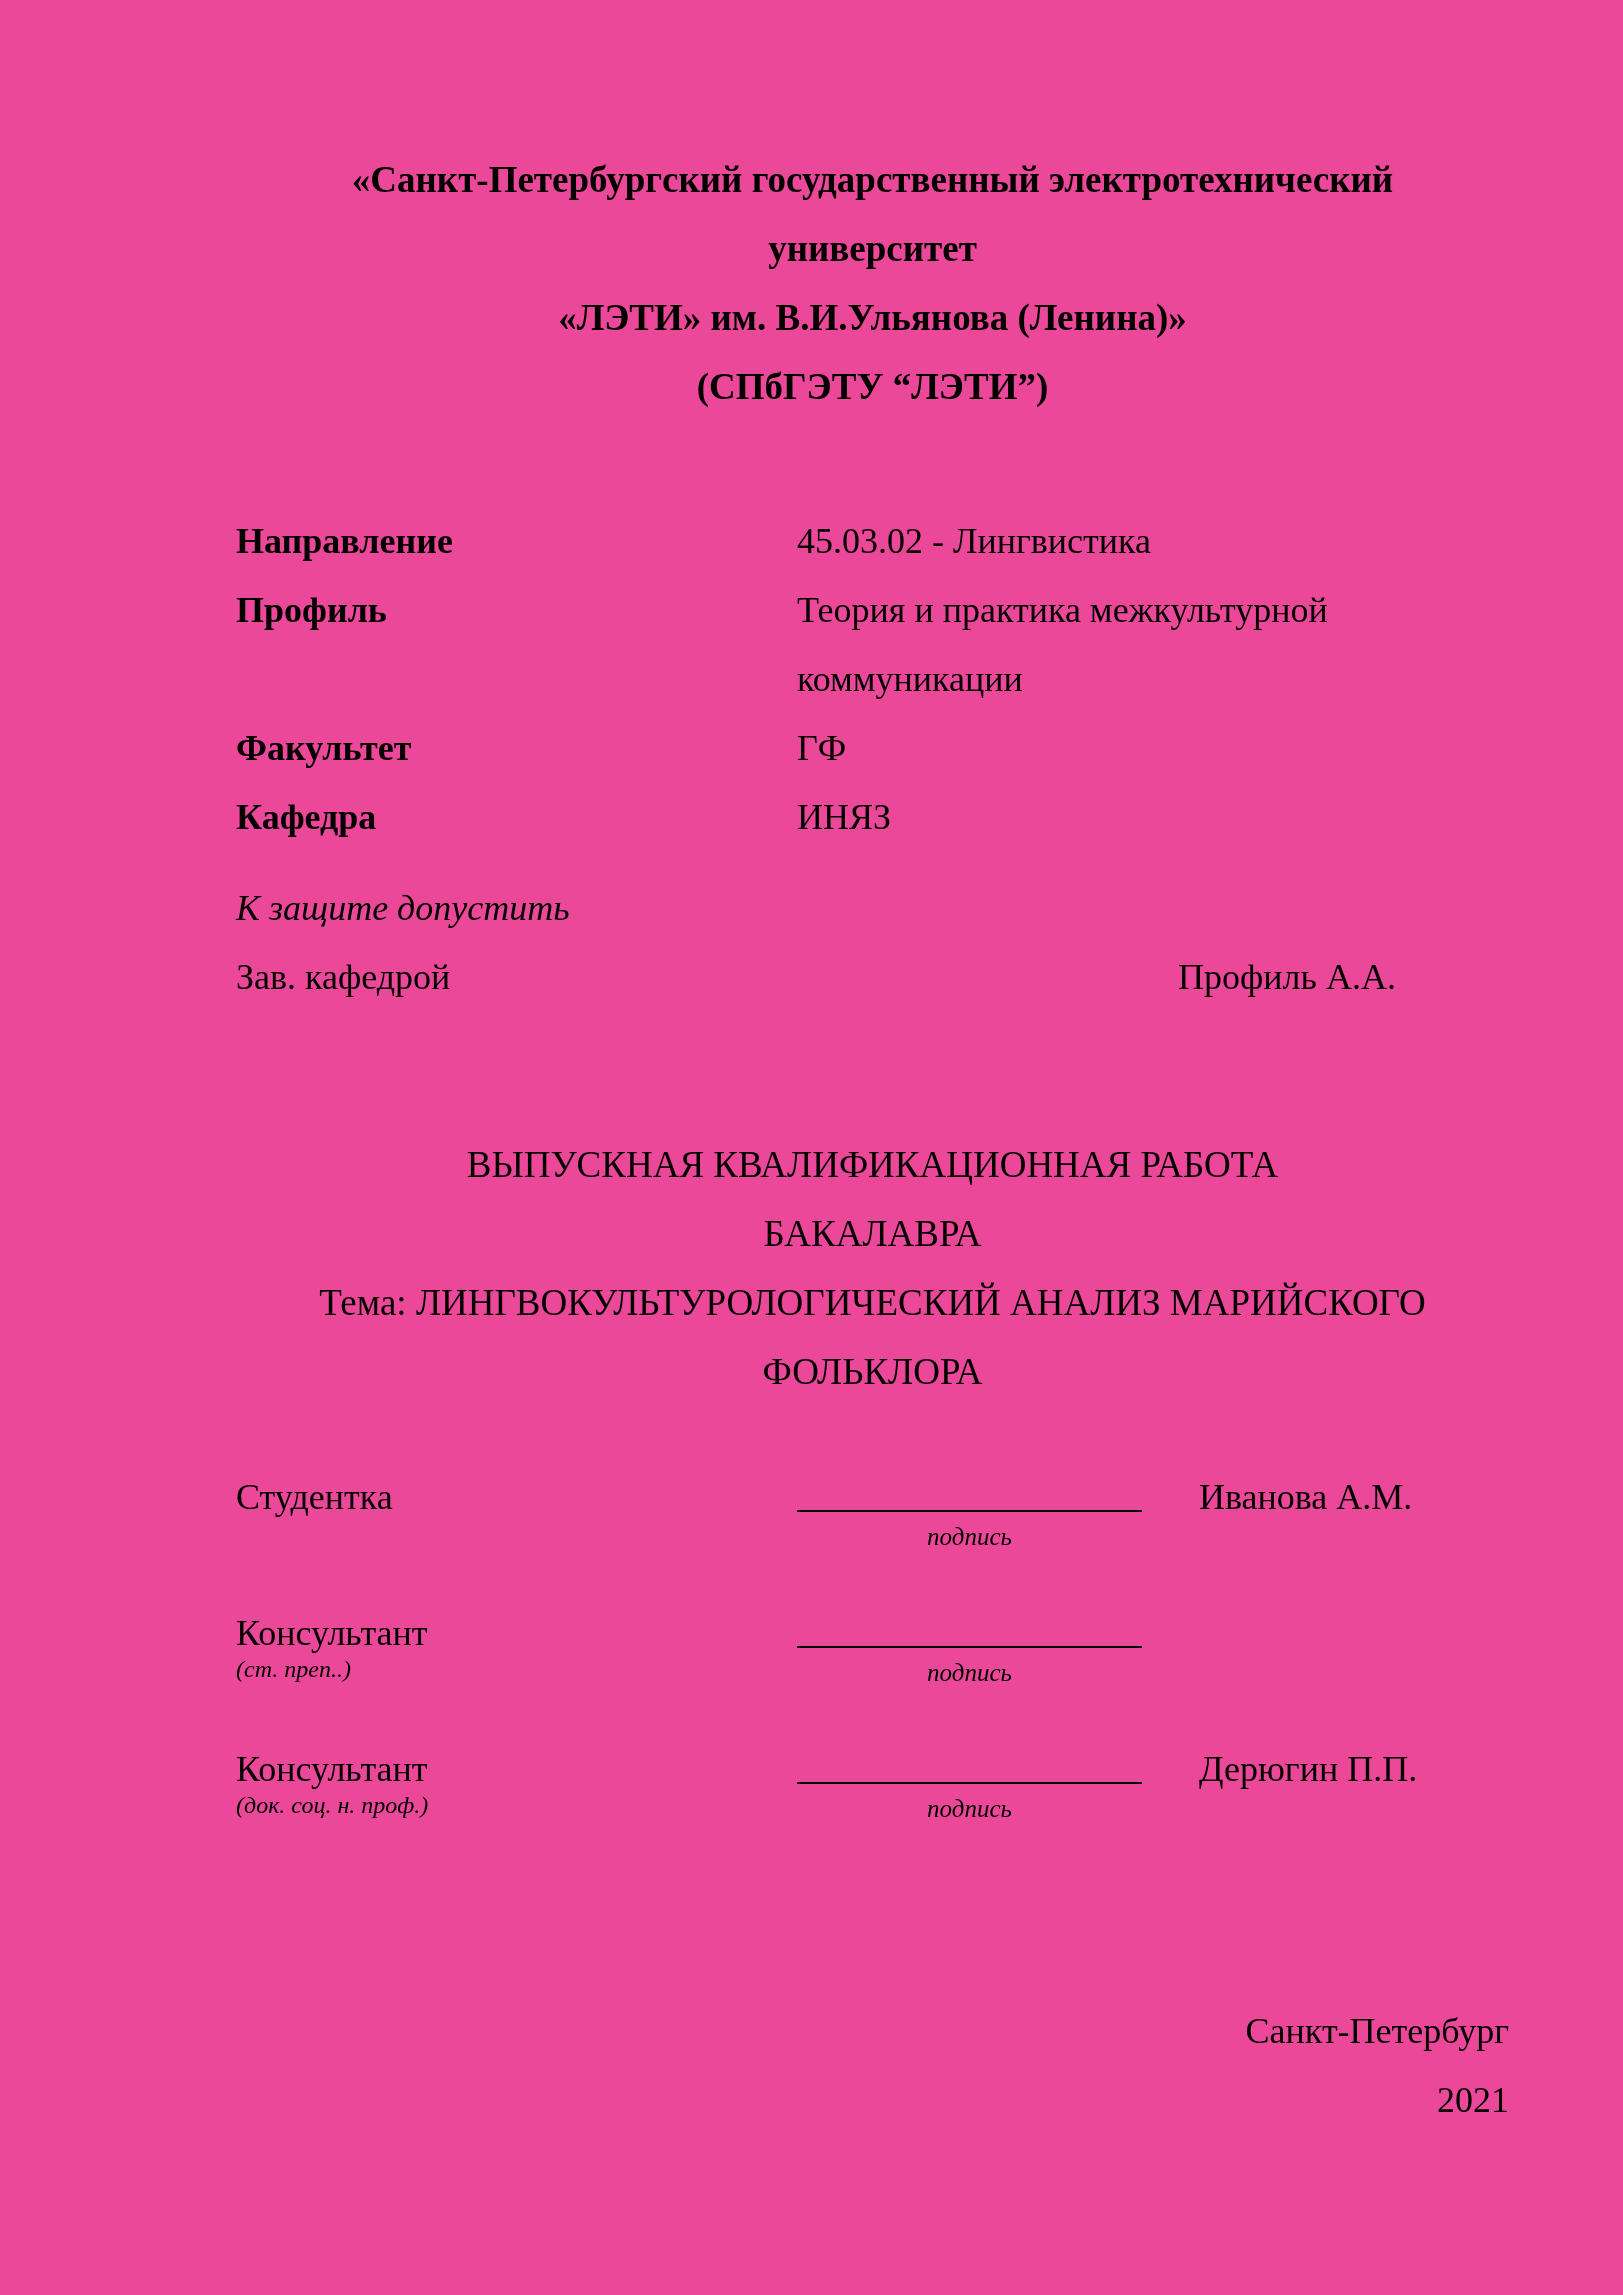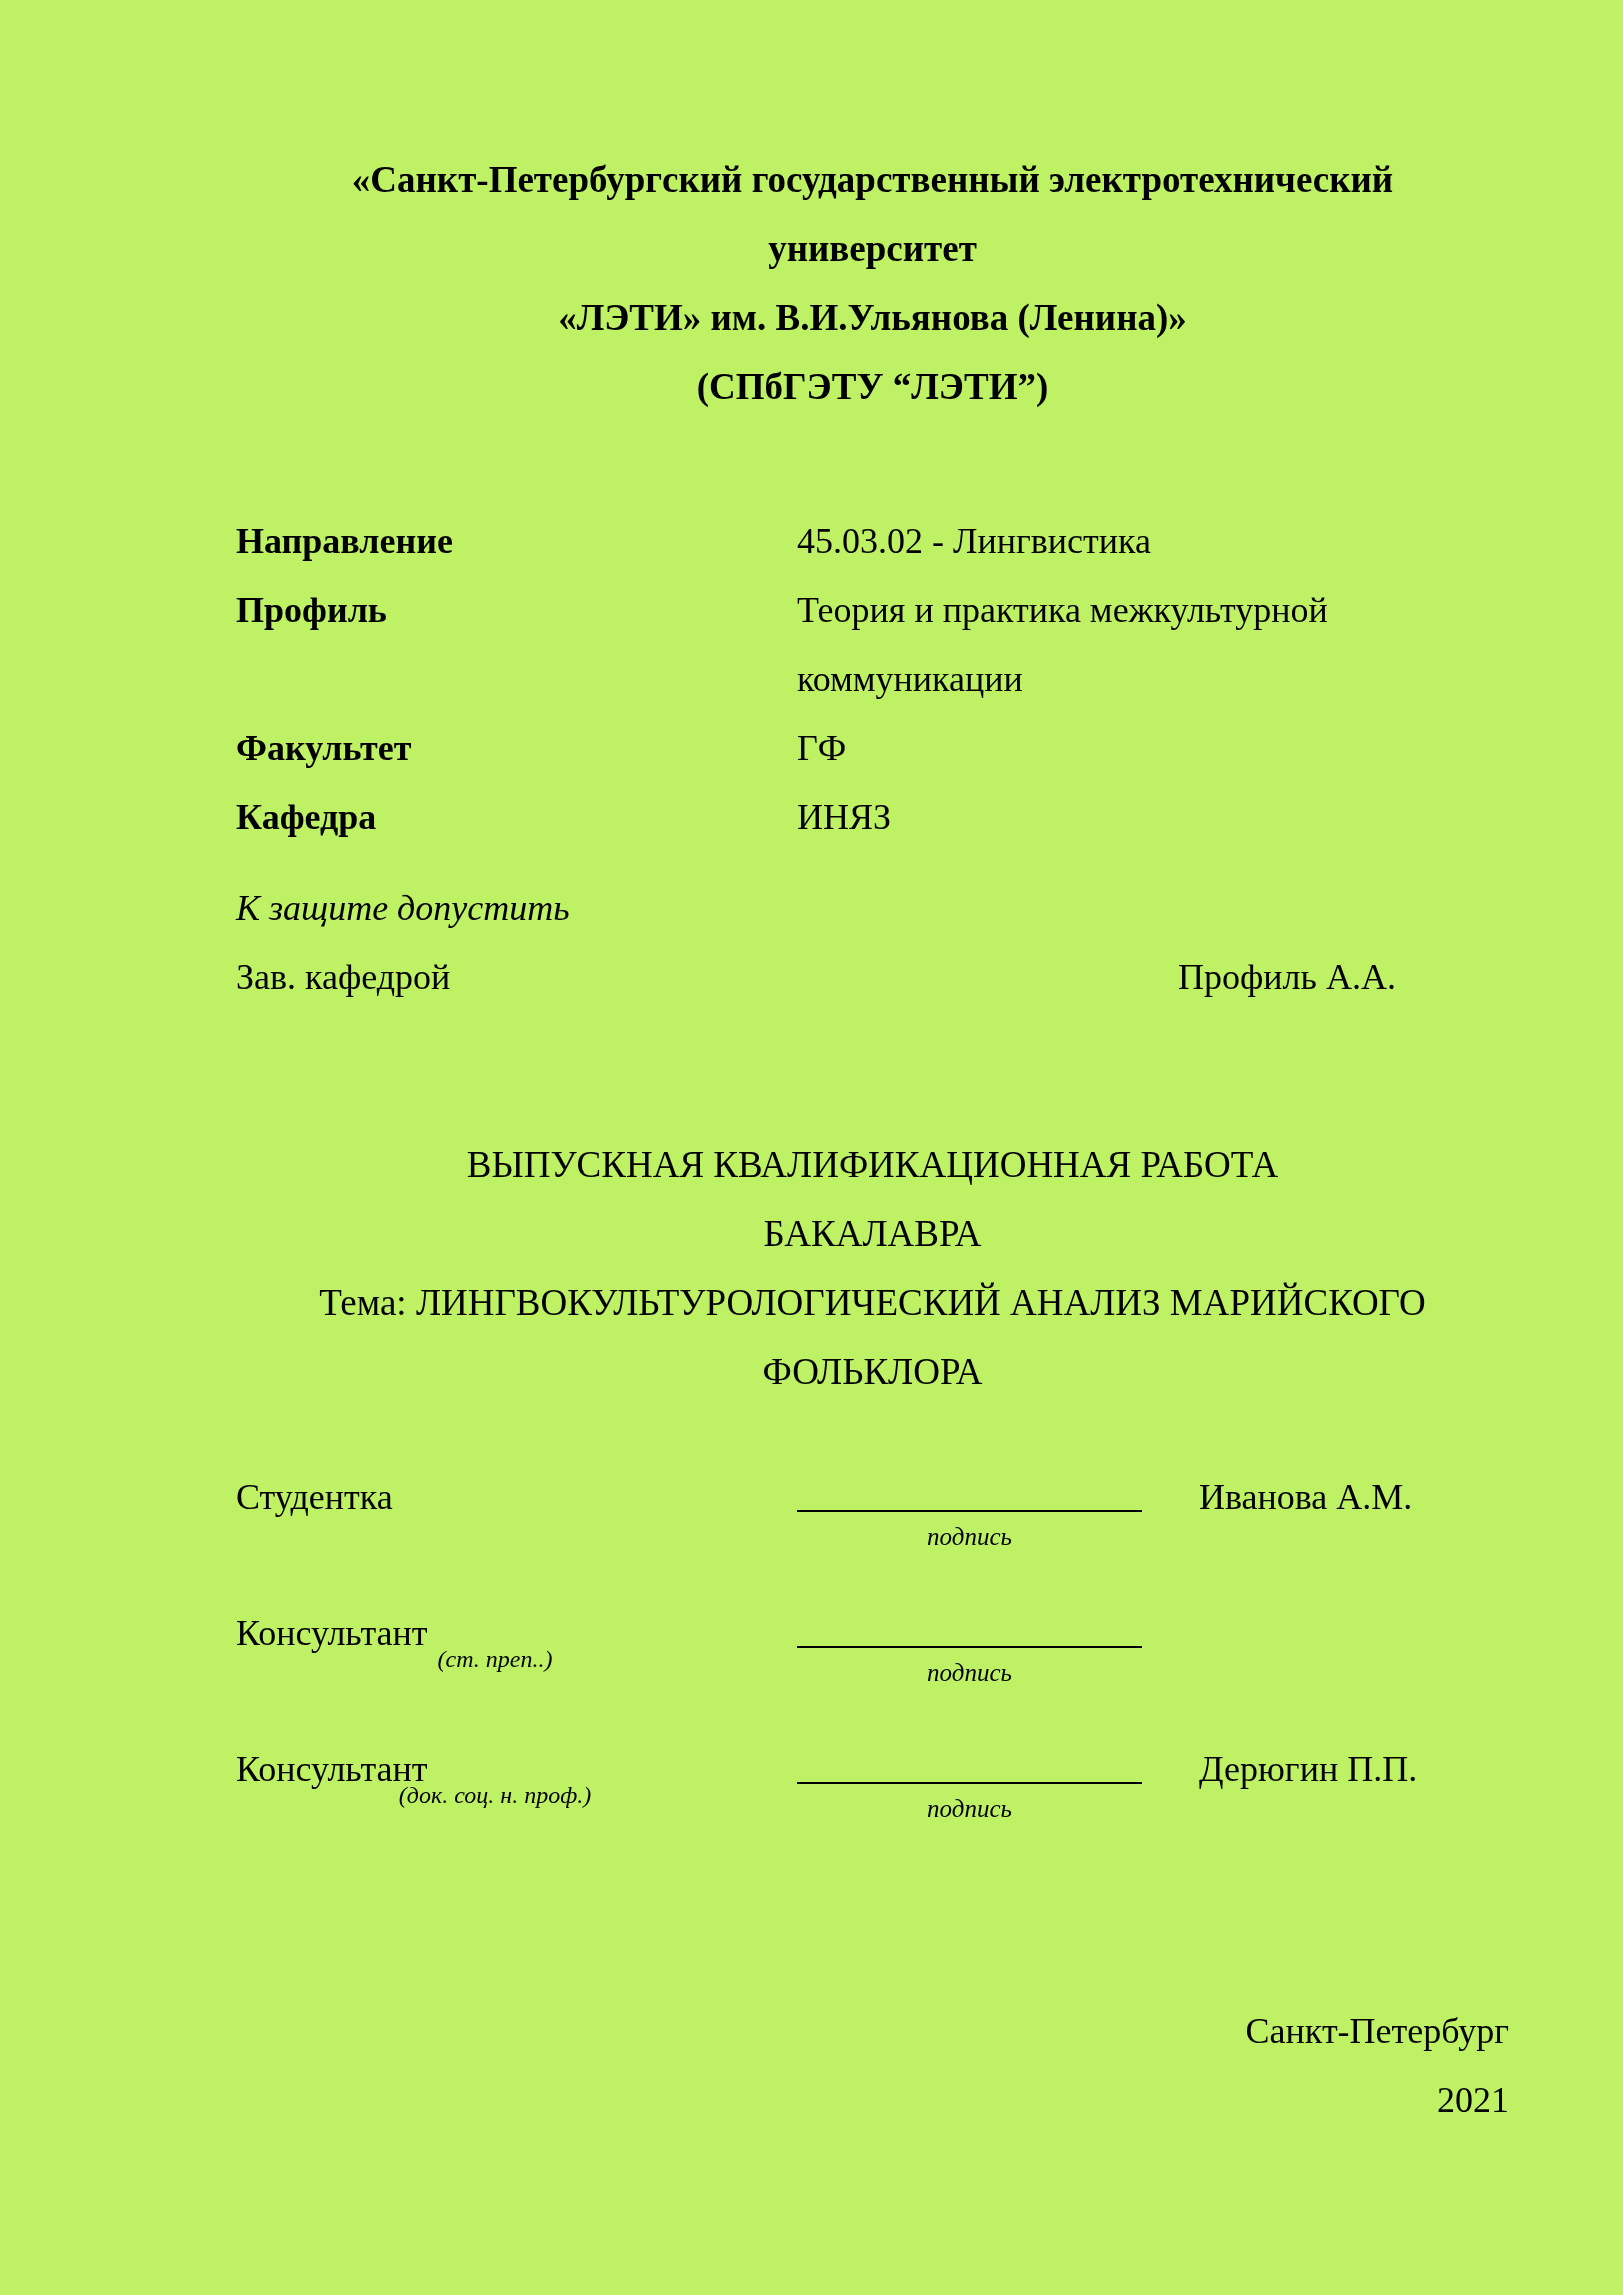--- a/index.html
+++ b/index.html
@@ -1,20 +1,20 @@
 <!DOCTYPE html>
 <html style="font-size:12.6px"><head>
 <meta charset="utf-8">
 <style>
   * { margin: 0; padding: 0; box-sizing: border-box; }
   html, body { background: #ffffff; }
   .page {
     width: 1623px;
     height: 2295px;
-    background: #bef264;
+    background: #ec4899;
     color: #000000;
     font-family: "Liberation Serif", "DejaVu Serif", serif;
     font-size: 36px;
     line-height: 69px;
     overflow: hidden;
     position: relative;
   }
   .content { padding: 145px 114px 0 236px; }
 
   .doc-header {
@@ -42,23 +42,23 @@
   .signatures { margin-top: 57px; }
   .sig-row {
     display: grid;
     grid-template-columns: 561px 345px 1fr;
     min-height: 136px;
     position: relative;
   }
   .sig-sub {
     position: absolute;
     left: 0;
-    top: 46px;
+    top: 56px;
     width: 518px;
-    text-align: center;
+    text-align: left;
     font-size: 24px;
     line-height: 28px;
     font-style: italic;
   }
   .sig-middle { padding-top: 30px; }
   .sig-line { height: 19px; border-bottom: 2.4px solid #000; }
   .sig-caption {
     text-align: center;
     font-style: italic;
     font-size: 25px;

